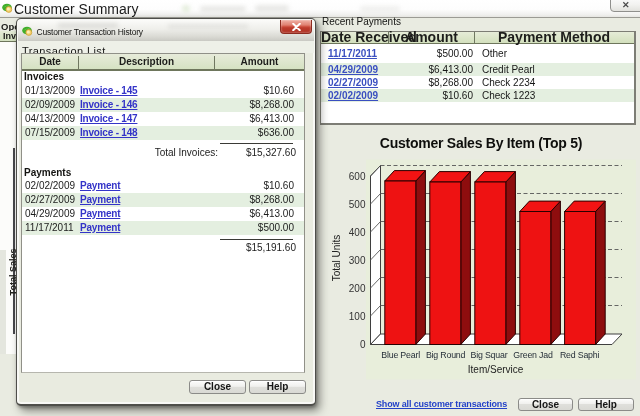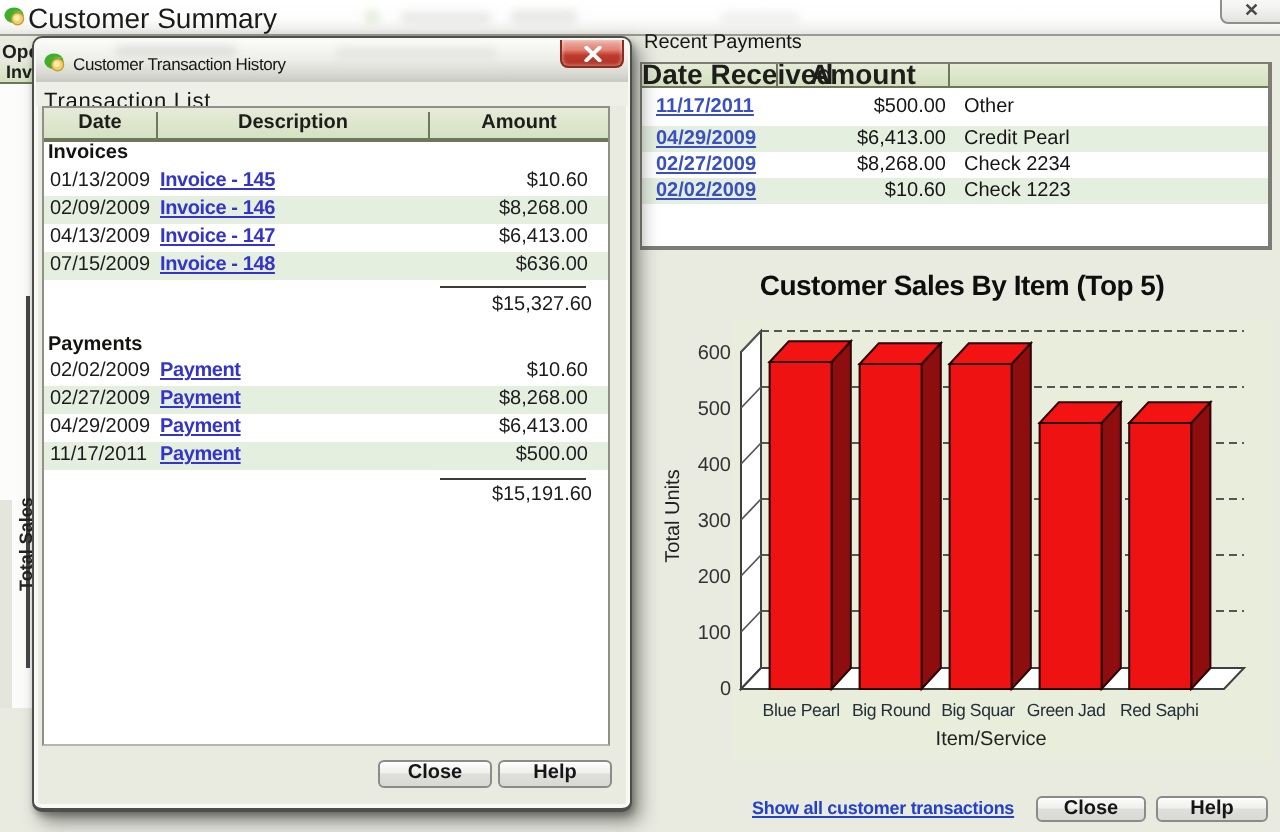--- a/index.html
+++ b/index.html
@@ -92,20 +92,21 @@
 <div class="abs" id="ope">Ope</div>
 <div class="abs" id="invcell">Inv</div>
 <div class="abs" style="left:13px;top:148px;width:2px;height:186px;background:#46464a"></div>
 <div class="abs" id="totsales">Total Sales</div>
 
 <div class="abs" id="rplabel">Recent Payments</div>
 <div class="abs" id="rptable">
  <div class="abs" id="rphead">
    <div class="hcell" style="left:0;width:67px">Date Received</div>
    <div class="hcell" style="left:68px;width:85px">Amount</div>
+   <div class="hcell" style="left:154px;width:158px">Payment Method</div>
    <div class="vsep" style="left:67px"></div>
    <div class="vsep" style="left:153px"></div>
  </div>
  <div class="rprow" style="top:12px;height:19px">
       <span class="datelink" style="position:absolute;left:7px;top:4px">11/17/2011</span>
       <span style="position:absolute;right:161px;top:4px">$500.00</span>
       <span style="position:absolute;left:161px;top:4px">Other</span>
     </div>
  <div class="rprow rowgreen" style="top:31px;height:13px">
       <span class="datelink" style="position:absolute;left:7px;top:1px">04/29/2009</span>
@@ -233,20 +234,21 @@
         <span class="dcell" style="left:3px">04/13/2009</span>
         <span class="dcell ilink" style="left:58px">Invoice - 147</span>
         <span class="amt">$6,413.00</span>
       </div>
   <div class="drow rowgreen" style="top:71.5px">
         <span class="dcell" style="left:3px">07/15/2009</span>
         <span class="dcell ilink" style="left:58px">Invoice - 148</span>
         <span class="amt">$636.00</span>
       </div>
   <div class="totline" style="left:198px;top:88.5px;width:73px"></div>
+  <div class="totlabel" style="left:0;top:93px;width:196px">Total Invoices:</div>
   <div class="totlabel" style="left:172px;top:93px;width:102px">$15,327.60</div>
   <div class="seclabel" style="top:113px">Payments</div>
   <div class="drow" style="top:124.5px">
         <span class="dcell" style="left:3px">02/02/2009</span>
         <span class="dcell ilink" style="left:58px">Payment</span>
         <span class="amt">$10.60</span>
       </div>
   <div class="drow rowgreen" style="top:138.5px">
         <span class="dcell" style="left:3px">02/27/2009</span>
         <span class="dcell ilink" style="left:58px">Payment</span>

